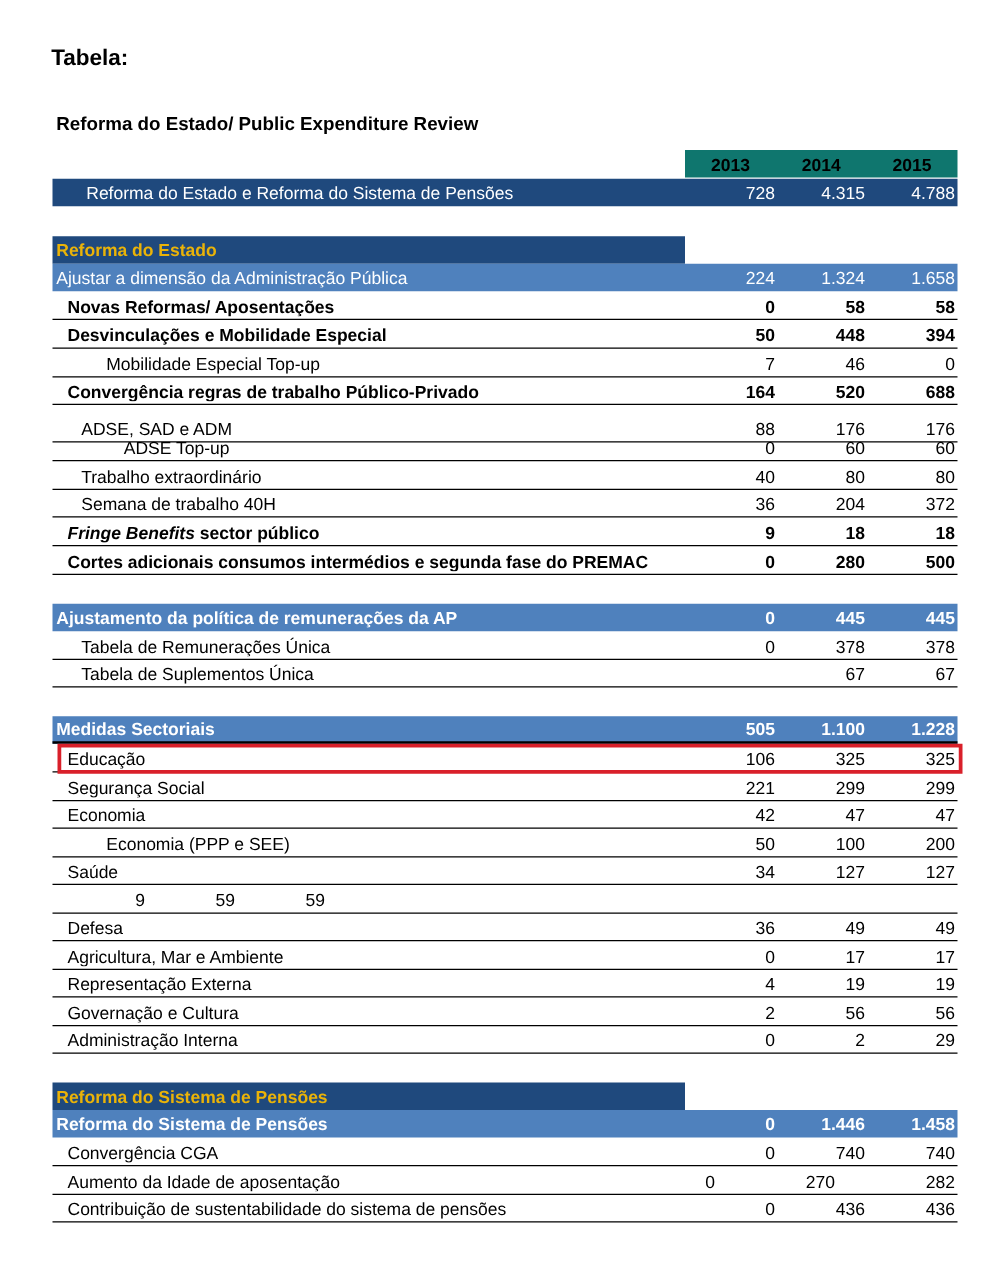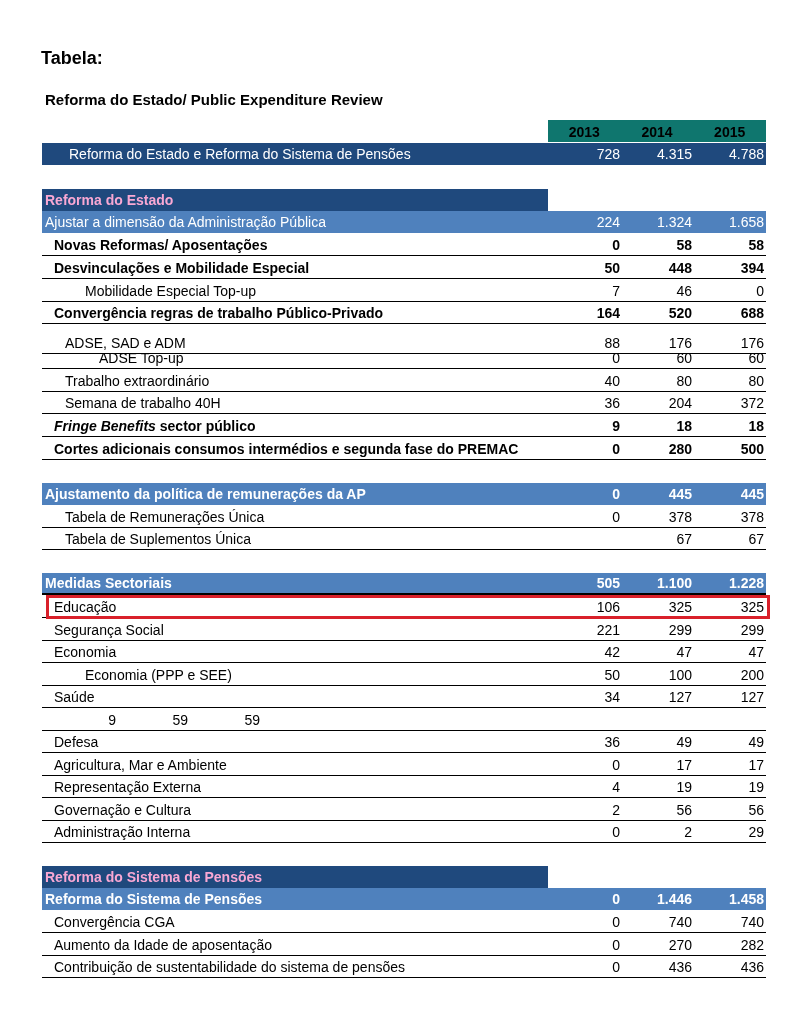--- a/index.html
+++ b/index.html
@@ -1,34 +1,34 @@
 <!DOCTYPE html>
 <html><head>
 <meta charset="utf-8">
 <style>
   html, body { margin: 0; padding: 0; background: #ffffff; }
   body { width: 800px; height: 1015px; position: relative; overflow: hidden;
          font-family: "Liberation Sans", sans-serif; color: #000; }
-  .page-title { position: absolute; left: 41px; top: 48px; font-size: 18px; font-weight: bold; }
+  .page-title { position: absolute; left: 41px; top: 36px; font-size: 18px; font-weight: bold; }
   .subtitle { position: absolute; left: 45px; top: 91px; font-size: 15px; font-weight: bold; }
   .year-header { position: absolute; left: 548px; top: 120px; width: 218px; height: 22px;
                  background: #0f766e; display: flex; }
   .year-header span { flex: 1; text-align: center; font-size: 14px; font-weight: bold; line-height: 24px; }
   .row { position: absolute; left: 42px; width: 724px; height: 22px; display: flex;
          align-items: center; font-size: 14px; box-sizing: border-box; }
   .row .label { flex: 1; white-space: nowrap; overflow: hidden; }
   .row .num { width: 72px; text-align: right; padding-right: 2px; box-sizing: border-box; }
   .row .num.c1 { width: 76px; }
   .row.dark { background: #1f497d; color: #fff; }
   .row.mid { background: #4f81bd; color: #fff; }
   .row.item { border-bottom: 1.5px solid #000; }
   .row.bold { font-weight: bold; }
   .row.dark .label, .row.mid .label { padding-left: 3px; }
   .sect-header { position: absolute; left: 42px; width: 506px; height: 22px; background: #1f497d;
-                 color: #f9a8d4; font-size: 14px; font-weight: bold; line-height: 22px; padding-left: 3px; box-sizing: border-box; }
+                 color: #eab308; font-size: 14px; font-weight: bold; line-height: 22px; padding-left: 3px; box-sizing: border-box; }
   .ind1 .label { padding-left: 12px; }
   .ind2 .label { padding-left: 23px; }
   .ind3 .label { padding-left: 43px; }
   .ind2b .label { padding-left: 57px; }
   .highlight { position: absolute; left: 46px; top: 595px; width: 724px; height: 24px;
                border: 3px solid #d9202a; box-sizing: border-box; pointer-events: none; }
   em.it { font-style: italic; }
 </style>
 </head>
 <body>
@@ -216,21 +216,21 @@
   <span class="num c1">0</span>
   <span class="num">1.446</span>
   <span class="num">1.458</span>
 </div>
 <div class="row item ind1" style="top:911px;">
   <span class="label">Convergência CGA</span>
   <span class="num c1">0</span>
   <span class="num">740</span>
   <span class="num">740</span>
 </div>
-<div class="row item ind1" style="top:934px;">
+<div class="row item ind1" style="top:934px;gap:24px;">
   <span class="label">Aumento da Idade de aposentação</span>
   <span class="num c1">0</span>
   <span class="num">270</span>
   <span class="num">282</span>
 </div>
 <div class="row item ind1" style="top:956px;">
   <span class="label">Contribuição de sustentabilidade do sistema de pensões</span>
   <span class="num c1">0</span>
   <span class="num">436</span>
   <span class="num">436</span>

